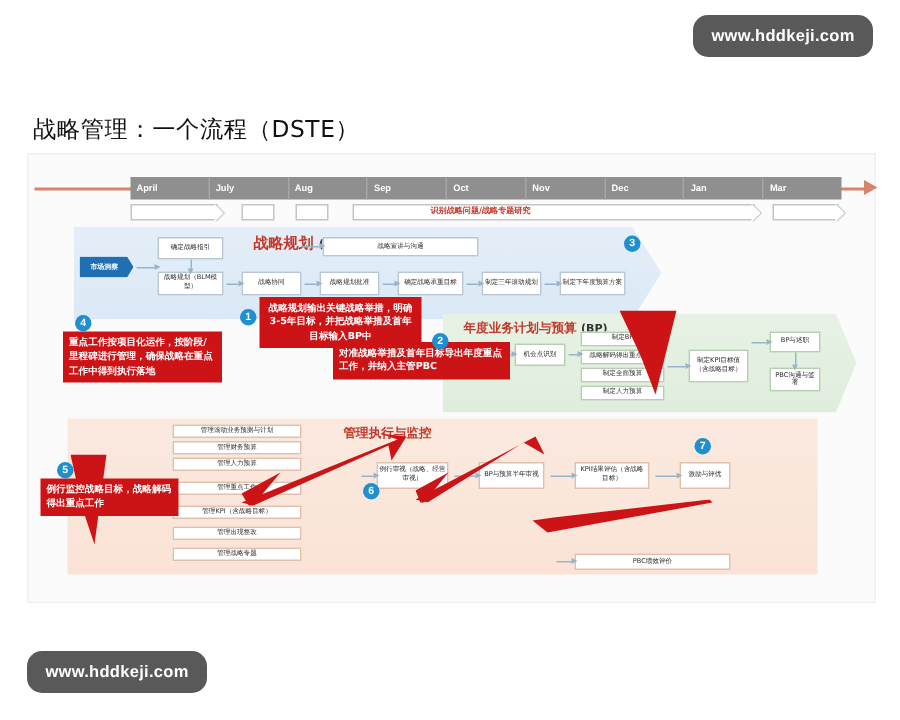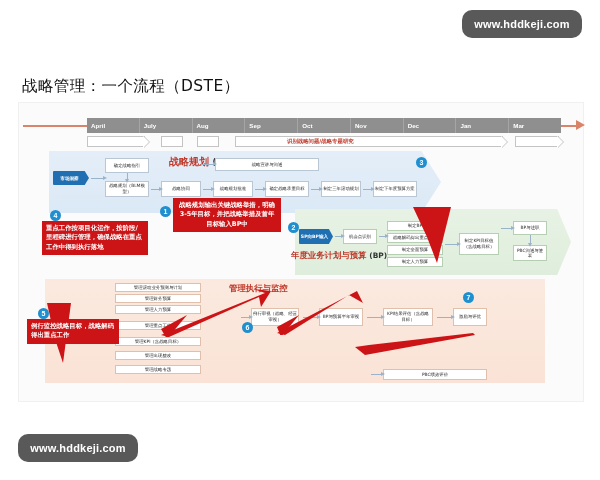--- a/index.html
+++ b/index.html
@@ -110,21 +110,21 @@
   }
   #sp-title { left: 150px; top: 52px; font-size: 10px; }
   #sp-title .en { color: #c0392b; font-weight: bold; }
 
   
   #band-bp {
     left: 276px; top: 106px; width: 276px; height: 66px;
     background: linear-gradient(180deg,#e7f2e4 0%, #dfeedc 100%);
     clip-path: polygon(0 0, 95% 0, 100% 50%, 95% 100%, 0 100%);
   }
-  #bp-title { left: 272px; top: 110px; font-size: 8.4px; margin-top: 37px; }
+  #bp-title { left: 290px; top: 110px; font-size: 8.4px; }
 
   
   #band-exec {
     left: 26px; top: 176px; width: 500px; height: 104px;
     background: linear-gradient(180deg,#fbe9df 0%, #fae3d6 100%);
   }
   #exec-title { left: 210px; top: 180px; font-size: 8.4px; }
 
   
   .pbox {
@@ -341,20 +341,21 @@
 
   </div>
 
   <div class="badge" style="left:160px; top:206px;">1</div>
   <div class="callout" style="left:173px; top:198px; width:108px;text-align:center;">战略规划输出关键战略举措，明确3-5年目标，并把战略举措及首年目标输入BP中</div>
   <svg class="tail" style="left:258px; top:240px;" width="26" height="14" viewBox="0 0 26 14">
     <polygon points="0,0 26,0 6,14" fill="#cc1417"></polygon>
   </svg>
 
   <div class="badge" style="left:288px; top:222px;">2</div>
+  <div class="callout" style="left:222px; top:228px; width:118px;">对准战略举措及首年目标导出年度重点工作，并纳入主管PBC</div>
 
   <div class="badge" style="left:416px; top:157px;">3</div>
   <svg class="tail" style="left:412px; top:178px;" width="18" height="16" viewBox="0 0 18 16">
     <polygon points="18,0 18,16 0,7" fill="#cc1417"></polygon>
   </svg>
 
   <div class="badge" style="left:50px; top:210px;">4</div>
   <div class="callout" style="left:42px; top:221px; width:106px;">重点工作按项目化运作，按阶段/里程碑进行管理，确保战略在重点工作中得到执行落地</div>
   <svg class="tail" style="left:70px; top:268px;" width="24" height="12" viewBox="0 0 24 12">
     <polygon points="0,0 24,0 8,12" fill="#cc1417"></polygon>

